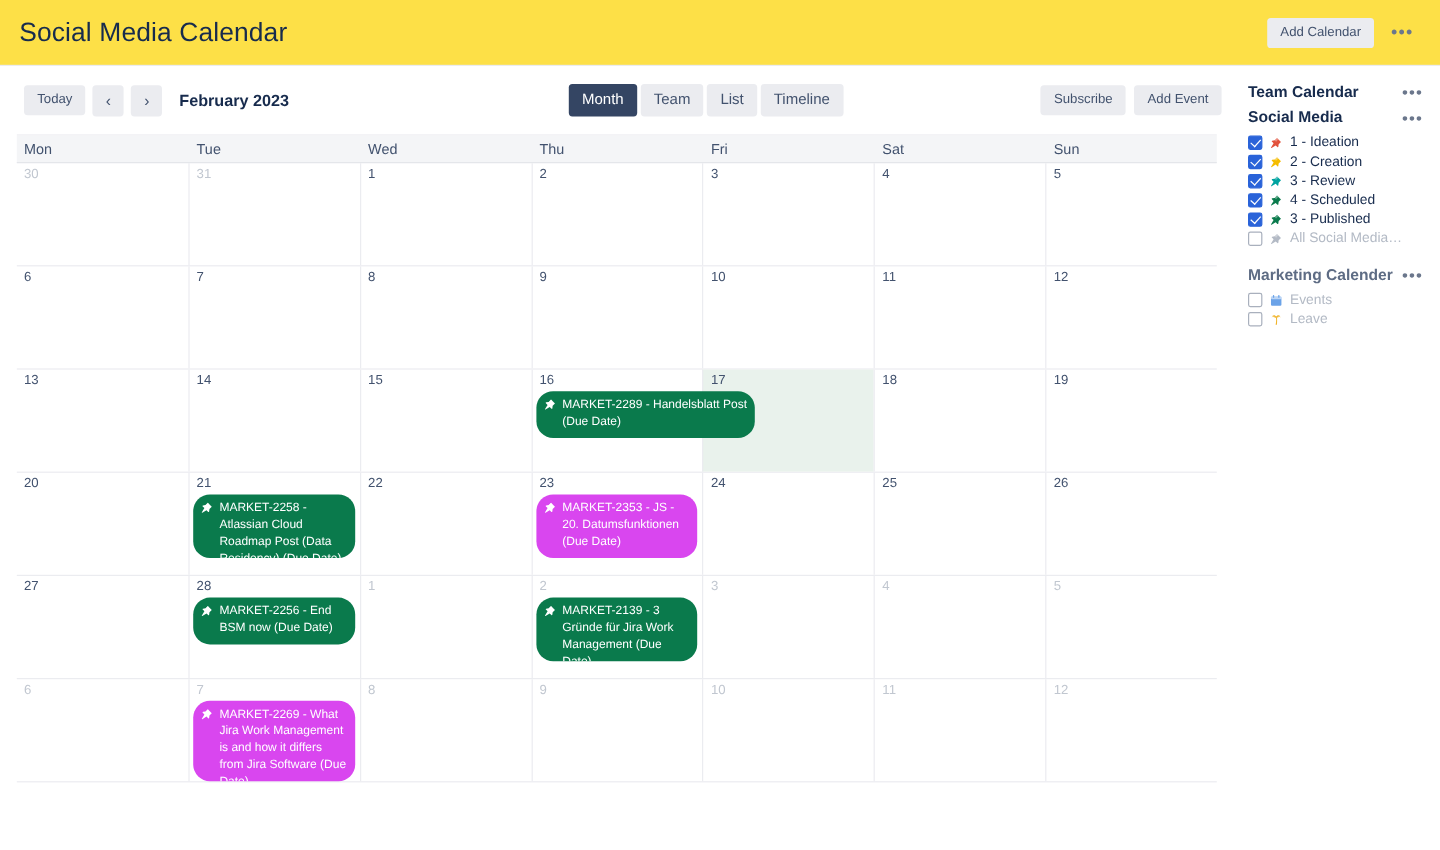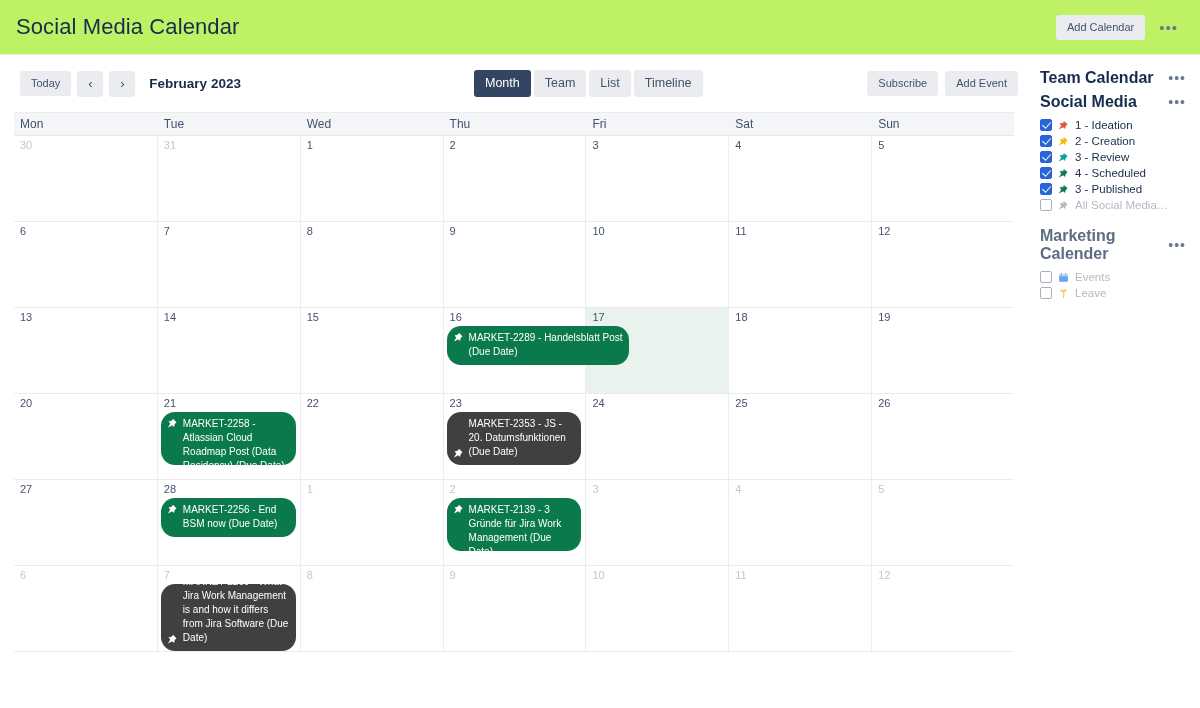--- a/index.html
+++ b/index.html
@@ -7,21 +7,21 @@
     width: 1200px; height: 708px;
     background: #ffffff;
     font-family: "Liberation Sans", sans-serif;
     color: #172b4d;
     overflow: hidden;
   }
 
   
   .topbar {
     height: 55px;
-    background: #bef264;
+    background: #fde047;
     border-bottom: 1px solid #ebecf0;
     display: flex;
     align-items: center;
     padding: 0 14px 0 16px;
     position: relative;
   }
   .app-title {
     font-size: 22px;
     font-weight: 400;
     color: #172b4d;
@@ -172,33 +172,33 @@
     line-height: 14px;
     color: #ffffff;
     display: flex;
     gap: 5px;
     align-items: flex-start;
     cursor: pointer;
     pointer-events: auto;
     overflow: hidden;
   }
   .event.green  { background: #0a7a4c; }
-  .event.yellow { background: #404040; align-items: flex-end; }
+  .event.yellow { background: #d946ef; }
   .event .ev-txt { flex: 1 1 auto; }
   .pin { flex: 0 0 auto; margin-top: 1px; }
 
   
   .side-group { margin-bottom: 14px; }
   .side-head {
     display: flex;
     align-items: center;
     margin-bottom: 6px;
   }
   .side-head .t {
-    font-size: 16px;
+    font-size: 13px;
     font-weight: bold;
     color: #172b4d;
   }
   .side-head .t.muted { color: #5e6c84; }
   .side-head .dots {
     margin-left: auto;
     color: #6b778c;
     font-size: 14px;
     letter-spacing: 1px;
     background: transparent;

